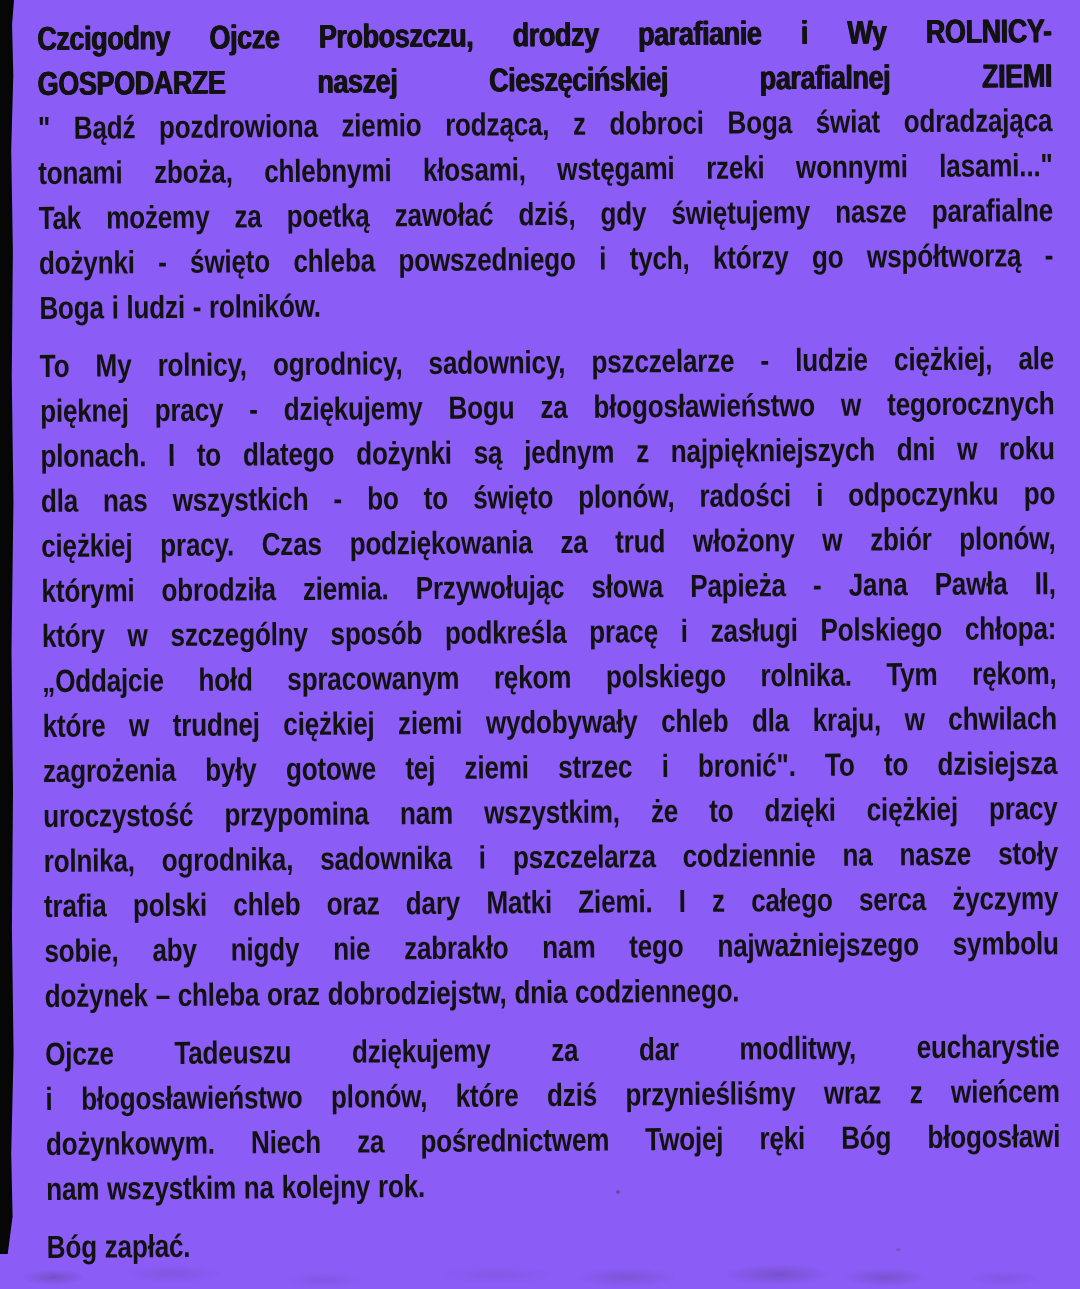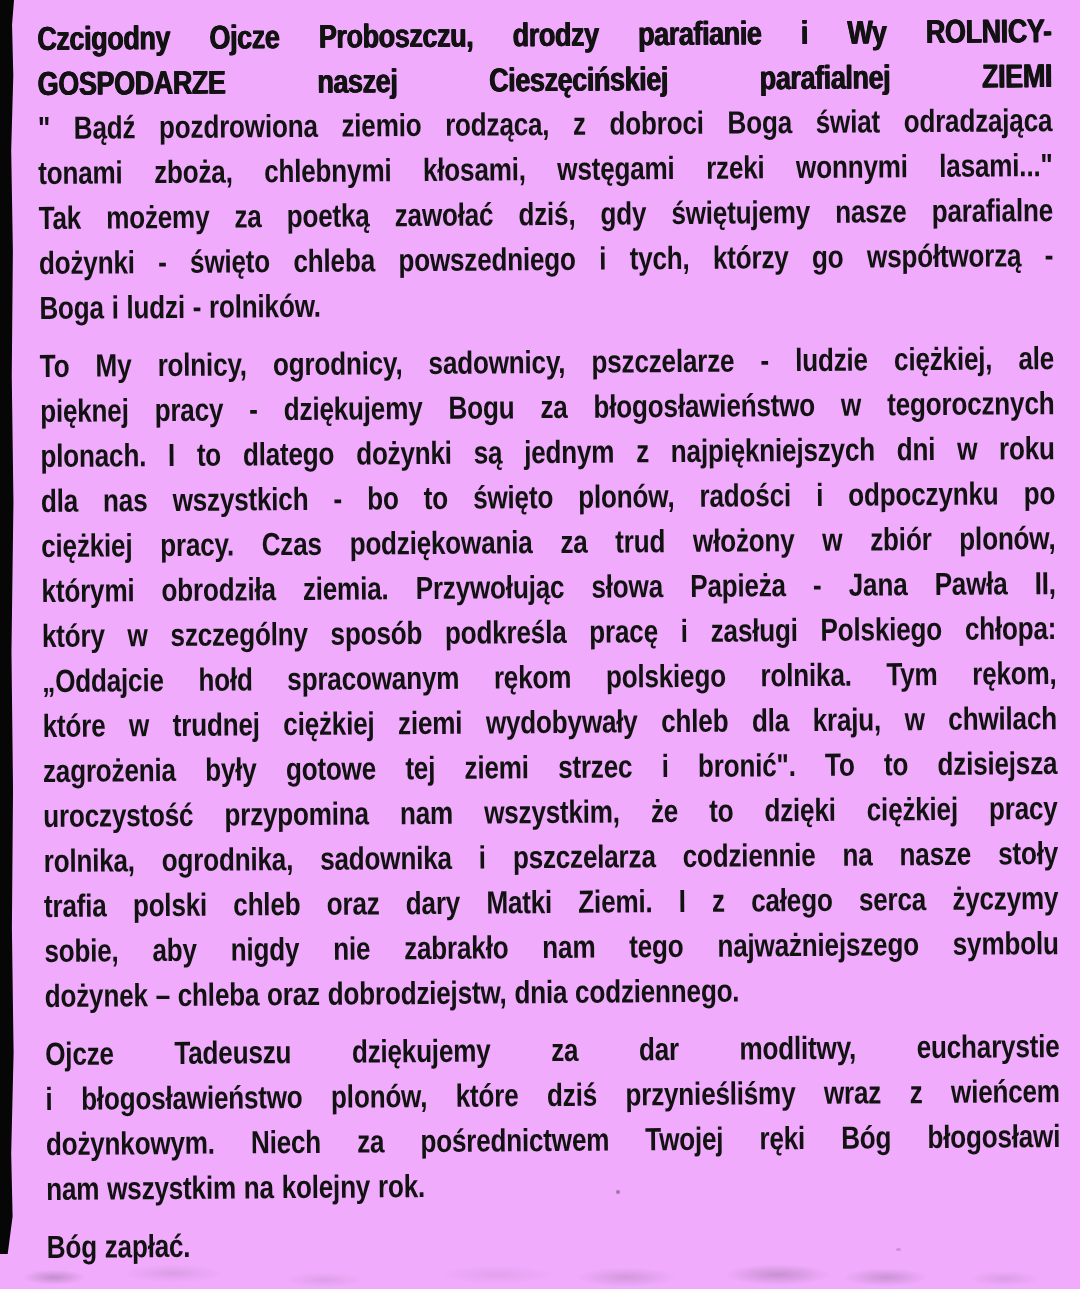--- a/index.html
+++ b/index.html
@@ -4,21 +4,21 @@
 <style>
   html, body {
     margin: 0;
     padding: 0;
     background: #ffffff;
   }
   .page {
     position: relative;
     width: 1080px;
     height: 1289px;
-    background: #f0abfc;
+    background: #8b5cf6;
     overflow: hidden;
     font-family: "Liberation Sans", sans-serif;
     font-weight: bold;
     color: #121212;
   }
   
   .edge-strip {
     position: absolute;
     left: 0;
     top: 0;

